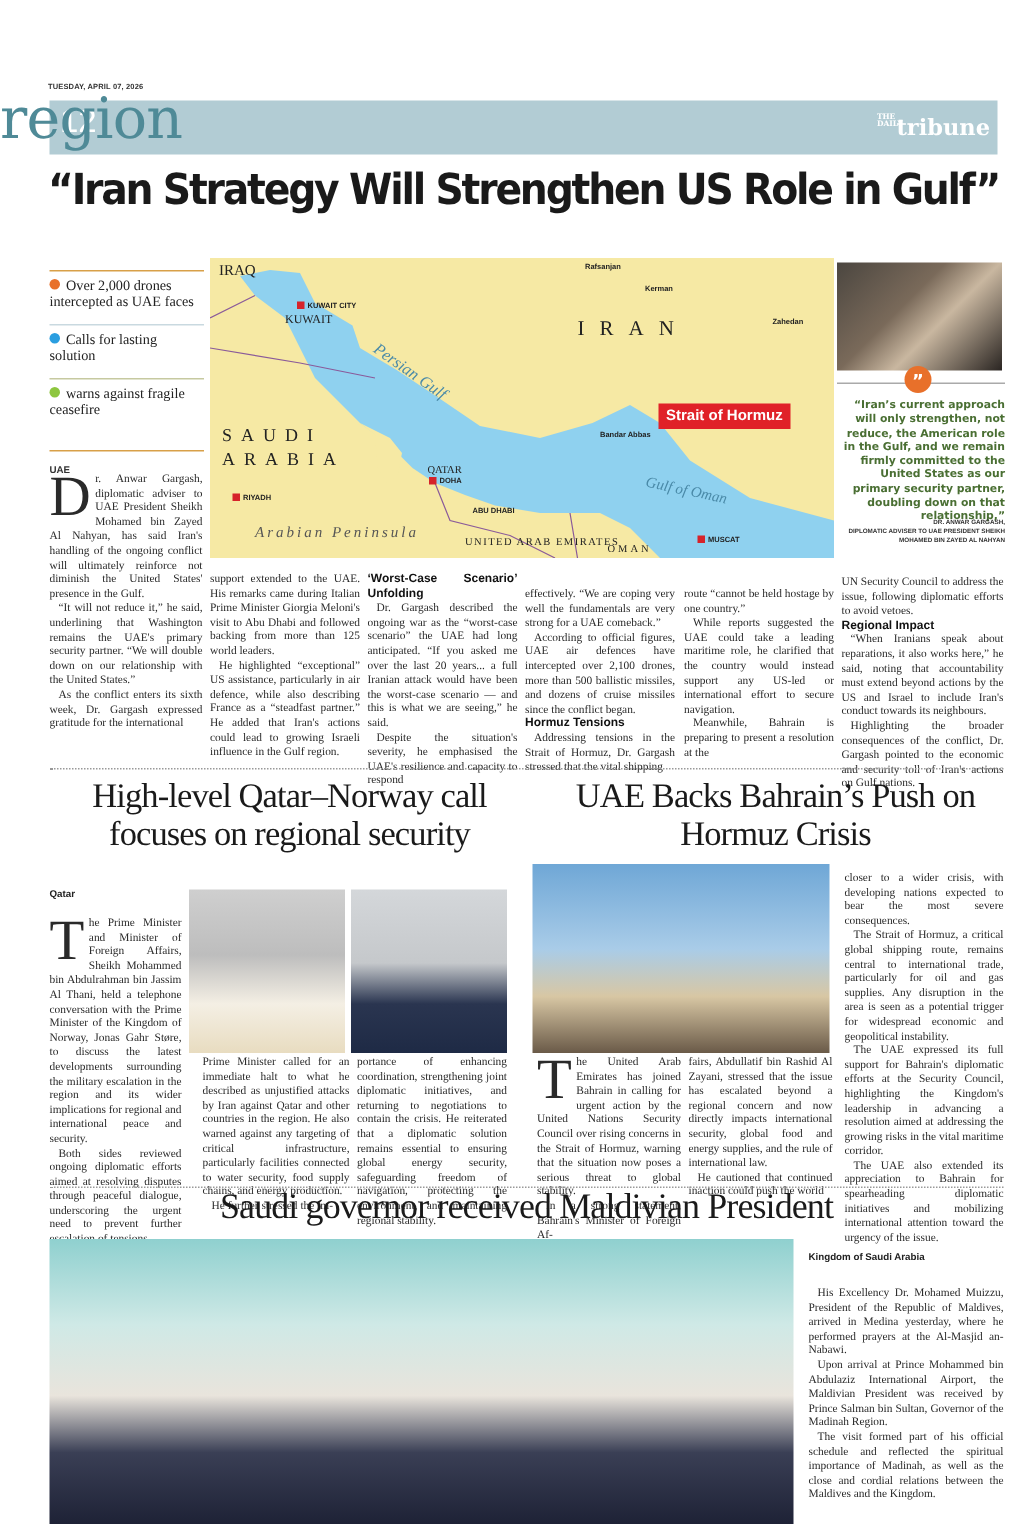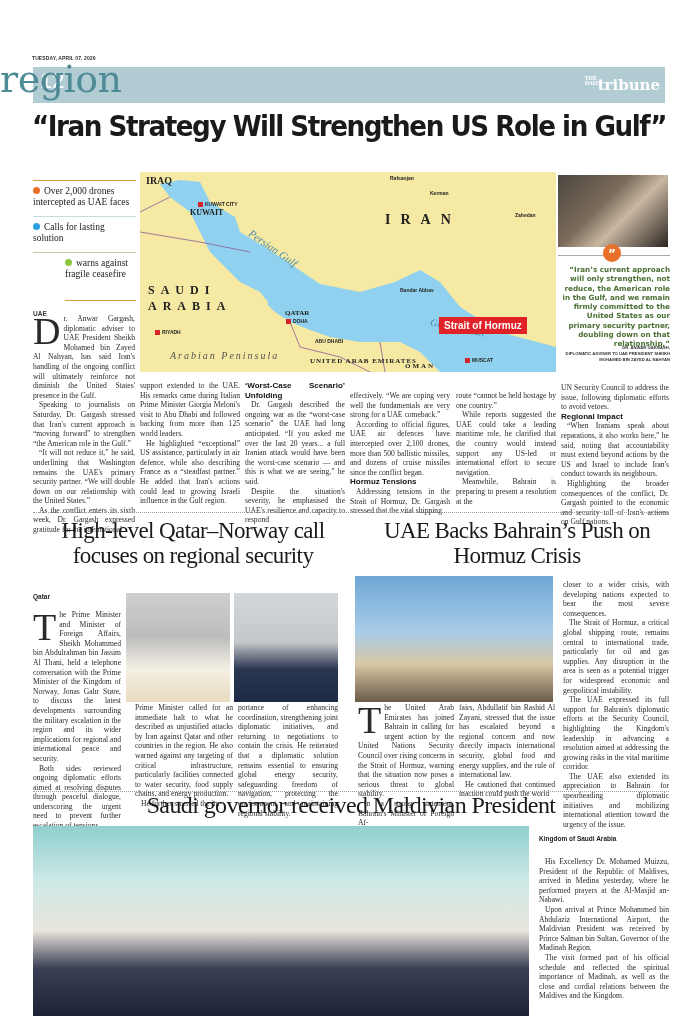--- a/index.html
+++ b/index.html
@@ -12,30 +12,30 @@
   .section-title { left: 0; width: 682px; top: 57px; text-align: left; font-family: "DejaVu Serif", serif; font-size: 38px; color: #4f8a97; font-weight: normal; letter-spacing: -0.5px; }
   .brand { right: 22px; top: 76px; font-family: "DejaVu Serif", serif; font-weight: bold; font-size: 15px; color: #fff; }
   .brand small { font-size: 5px; font-weight: bold; vertical-align: top; line-height: 5px; display: inline-block; width: 12px; margin-right: 1px; }
   .main-headline { left: 32px; top: 110px; width: 640px; font-family: "DejaVu Sans", sans-serif; font-weight: bold; font-size: 28.5px; letter-spacing: -1.6px; color: #1a1a1a; transform: scaleX(0.92); transform-origin: left; white-space: nowrap; }
 
   .bullets { left: 33px; top: 180px; width: 103px; }
   .bullet { font-size: 9.5px; line-height: 11px; padding: 5px 0 8px 0; border-bottom: 1px solid; }
   .bullet .dot { display: inline-block; width: 7px; height: 7px; border-radius: 50%; margin-right: 4px; }
   .bullet-1 { border-color: #c9d9e0; }
   .bullet-2 { border-color: #c6c9a0; }
-  .bullet-3 { border-color: #d8a048; padding-bottom: 20px; margin-left: 32px; }
+  .bullet-3 { border-color: #d8a048; padding-bottom: 20px; }
   .topline { border-top: 1px solid #d8a048; }
   .kicker { font-family: "Liberation Sans", sans-serif; font-weight: bold; font-size: 6.5px; color: #333; }
 
   .map { left: 140px; top: 172px; width: 416px; height: 200px; background: #f6e9a4; overflow: hidden; }
   .map svg { width: 100%; height: 100%; display: block; }
-  .map-label { position: absolute; font-family: "Liberation Serif", serif; font-weight: bold; color: #222; white-space: nowrap; }
+  .map-label { position: absolute; font-family: "Liberation Serif", serif; font-weight: normal; color: #222; white-space: nowrap; }
   .city { position: absolute; font-family: "Liberation Sans", sans-serif; font-size: 5px; font-weight: bold; color: #222; white-space: nowrap; }
   .capital::before { content: ""; display: inline-block; width: 5px; height: 5px; background: #d6232a; margin-right: 2px; vertical-align: middle; }
-  .callout { position: absolute; left: 299px; top: 97px; background: #e02128; color: #fff; font-family: "Liberation Sans", sans-serif; font-weight: bold; font-size: 10px; line-height: 11px; padding: 3px 5px; margin-top: 48px; }
+  .callout { position: absolute; left: 299px; top: 97px; background: #e02128; color: #fff; font-family: "Liberation Sans", sans-serif; font-weight: bold; font-size: 10px; line-height: 11px; padding: 3px 5px; }
 
   .portrait { left: 558px; top: 175px; width: 110px; height: 72px; background: linear-gradient(135deg, #4b4640 0%, #7a6a5a 40%, #c9b7a0 60%, #2a2522 100%); overflow: hidden; }
   .quote-mark { left: 603px; top: 244px; width: 18px; height: 18px; border-radius: 50%; background: #e8702a; color: #fff; font-family: "DejaVu Sans", sans-serif; font-weight: bold; font-size: 12px; line-height: 20px; text-align: center; }
   .quote-rule { left: 558px; top: 255px; width: 112px; border-top: 1px solid #aaa; }
   .pull-quote { left: 558px; top: 265px; width: 112px; text-align: right; font-family: "DejaVu Sans", sans-serif; font-weight: bold; font-size: 7.2px; line-height: 9.3px; color: #4a6f33; }
   .quote-attrib { left: 558px; top: 345px; width: 112px; text-align: right; font-family: "Liberation Sans", sans-serif; font-size: 4.2px; font-weight: bold; line-height: 6px; color: #333; text-transform: uppercase; }
 
   .col { position: absolute; font-size: 7.6px; line-height: 9.6px; text-align: justify; color: #2a2a2a; hyphens: auto; }
   .col p { text-indent: 6px; }
   .col p.noindent { text-indent: 0; }
@@ -100,21 +100,20 @@
 <div class="abs quote-rule"></div>
 <div class="abs quote-mark">”</div>
 <div class="abs pull-quote">“Iran’s current approach will only strengthen, not reduce, the American role in the Gulf, and we remain firmly committed to the United States as our primary security partner, doubling down on that relationship,”</div>
 <div class="abs quote-attrib">
     <div>DR. ANWAR GARGASH,</div>
     <div>DIPLOMATIC ADVISER TO UAE PRESIDENT SHEIKH MOHAMED BIN ZAYED AL NAHYAN</div>
   </div>
 
 <div class="col" style="left:33px;top:314px;width:102px">
   <p class="noindent"><span class="dropcap">D</span><span>r. Anwar Gargash, diplomatic adviser to UAE President Sheikh Mohamed bin Zayed Al Nahyan, has said Iran's handling of the ongoing conflict will ultimately reinforce not diminish the United States' presence in the Gulf.</span></p>
-  <p>Speaking to journalists on Saturday, Dr. Gargash stressed that Iran's current approach is “moving forward” to strengthen “the American role in the Gulf.”</p>
   <p>“It will not reduce it,” he said, underlining that Washington remains the UAE's primary security partner. “We will double down on our relationship with the United States.”</p>
   <p>As the conflict enters its sixth week, Dr. Gargash expressed gratitude for the international</p>
 </div>
 <div class="col" style="left:140px;top:381px;width:100px">
   <p class="noindent">support extended to the UAE. His remarks came during Italian Prime Minister Giorgia Meloni's visit to Abu Dhabi and followed backing from more than 125 world leaders.</p>
   <p>He highlighted “exceptional” US assistance, particularly in air defence, while also describing France as a “steadfast partner.” He added that Iran's actions could lead to growing Israeli influence in the Gulf region.</p>
 </div>
 <div class="col" style="left:245px;top:381px;width:100px">
   <div class="subhead">‘Worst-Case Scenario’ Unfolding</div>
   <p>Dr. Gargash described the ongoing war as the “worst-case scenario” the UAE had long anticipated. “If you asked me over the last 20 years... a full Iranian attack would have been the worst-case scenario — and this is what we are seeing,” he said.</p>

